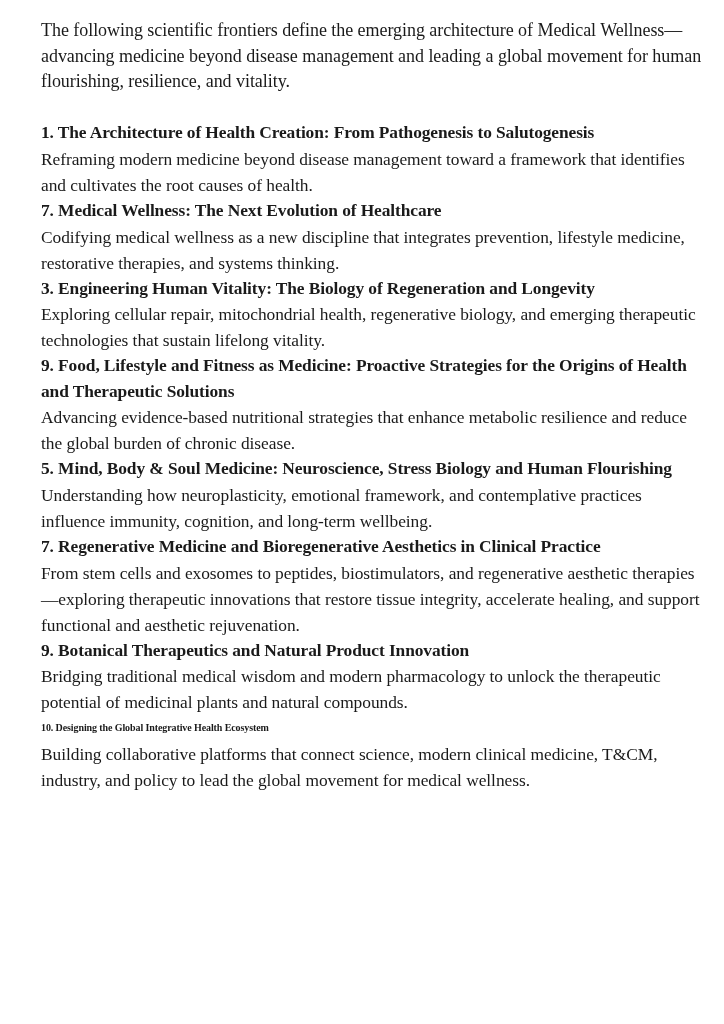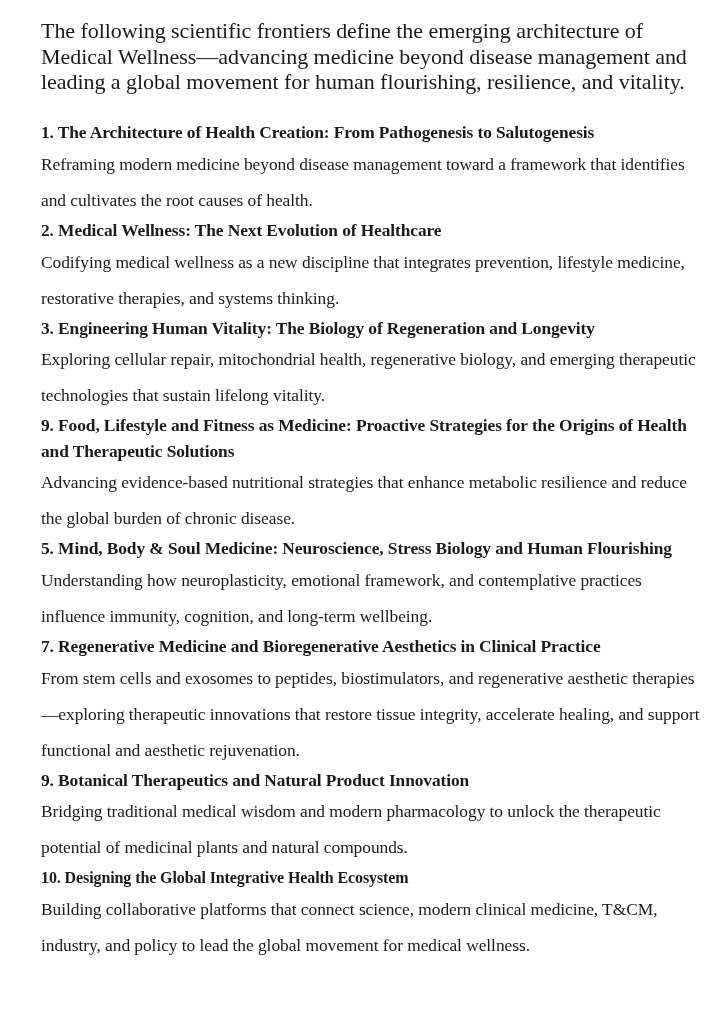--- a/index.html
+++ b/index.html
@@ -14,58 +14,58 @@
       font-family: "Liberation Serif", "DejaVu Serif", serif;
       color: #1a1a1a;
     }
     .page {
       position: relative;
       padding: 18px 20px 0 41px;
       box-sizing: border-box;
       width: 724px;
     }
     .intro {
-      font-size: 22px;
+      font-size: 18px;
       line-height: 25.6px;
       margin: 0 0 25.6px 0;
       letter-spacing: -0.05px;
     }
     .item {
       margin: 0;
     }
     .item-heading {
       font-weight: bold;
       font-size: 17.4px;
       line-height: 25.6px;
       margin: 0;
       letter-spacing: -0.1px;
     }
     .item-heading.small {
-      font-size: 16px;
+      font-size: 10px;
     }
     .item-desc {
       font-size: 17.4px;
-      line-height: 36px;
+      line-height: 26px;
       margin: 0;
       letter-spacing: -0.05px;
     }
   </style>
 </head>
 <body>
 
 <div class="page">
   <p class="intro">The following scientific frontiers define the emerging architecture of Medical Wellness—advancing medicine beyond disease management and leading a global movement for human flourishing, resilience, and vitality.</p>
 
   <div class="item">
     <p class="item-heading">1. The Architecture of Health Creation: From Pathogenesis to Salutogenesis</p>
     <p class="item-desc">Reframing modern medicine beyond disease management toward a framework that identifies and cultivates the root causes of health.</p>
   </div>
 
   <div class="item">
-    <p class="item-heading">2. Medical Wellness: The Next Evolution of Healthcare</p>
+    <p class="item-heading">7. Medical Wellness: The Next Evolution of Healthcare</p>
     <p class="item-desc">Codifying medical wellness as a new discipline that integrates prevention, lifestyle medicine, restorative therapies, and systems thinking.</p>
   </div>
 
   <div class="item">
     <p class="item-heading">3. Engineering Human Vitality: The Biology of Regeneration and Longevity</p>
     <p class="item-desc">Exploring cellular repair, mitochondrial health, regenerative biology, and emerging therapeutic technologies that sustain lifelong vitality.</p>
   </div>
 
   <div class="item">
     <p class="item-heading">9. Food, Lifestyle and Fitness as Medicine: Proactive Strategies for the Origins of Health and Therapeutic Solutions</p>

